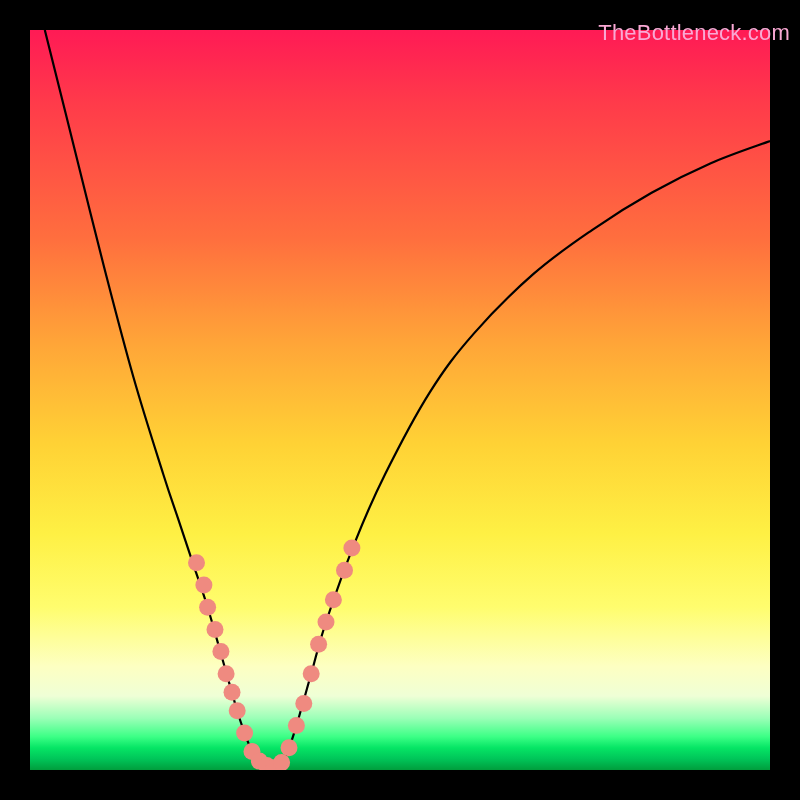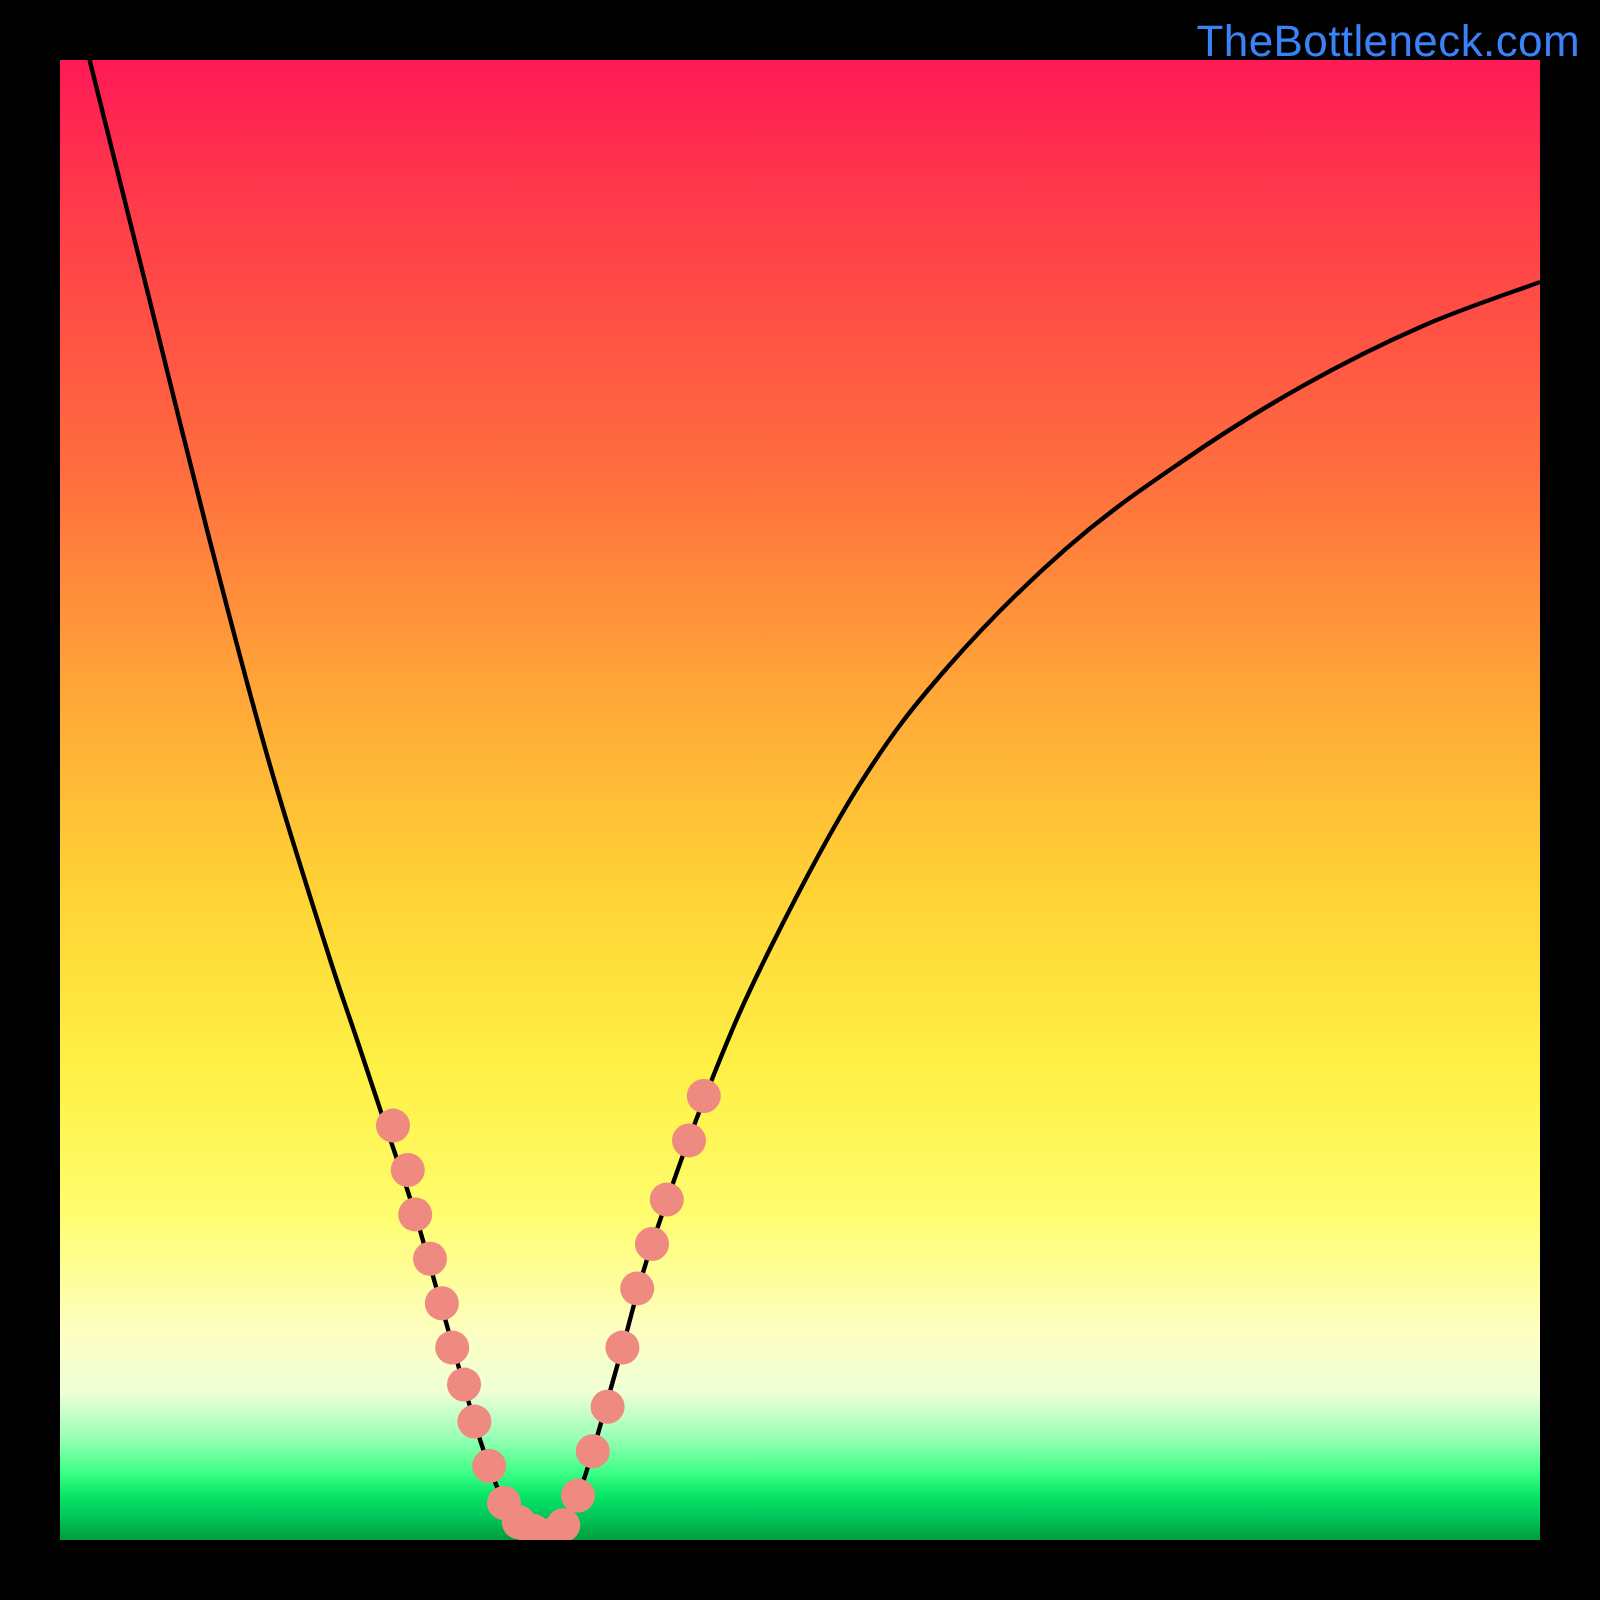--- a/index.html
+++ b/index.html
@@ -38,23 +38,23 @@
       #efffd6 90%,
       #9bffb7 93%,
       #3cff86 95.5%,
       #06e565 97%,
       #00c559 98.5%,
       #009d3c 100%
     );
   }
   .watermark {
     position: absolute;
-    top: 8px;
+    top: 20px;
     right: 10px;
-    color: #3b82f6;
+    color: #f9a8d4;
     font-size: 22px;
     font-weight: 400;
     letter-spacing: 0.2px;
     user-select: none;
   }
   svg.curves {
     position: absolute;
     top: 0;
     left: 0;
     width: 740px;

